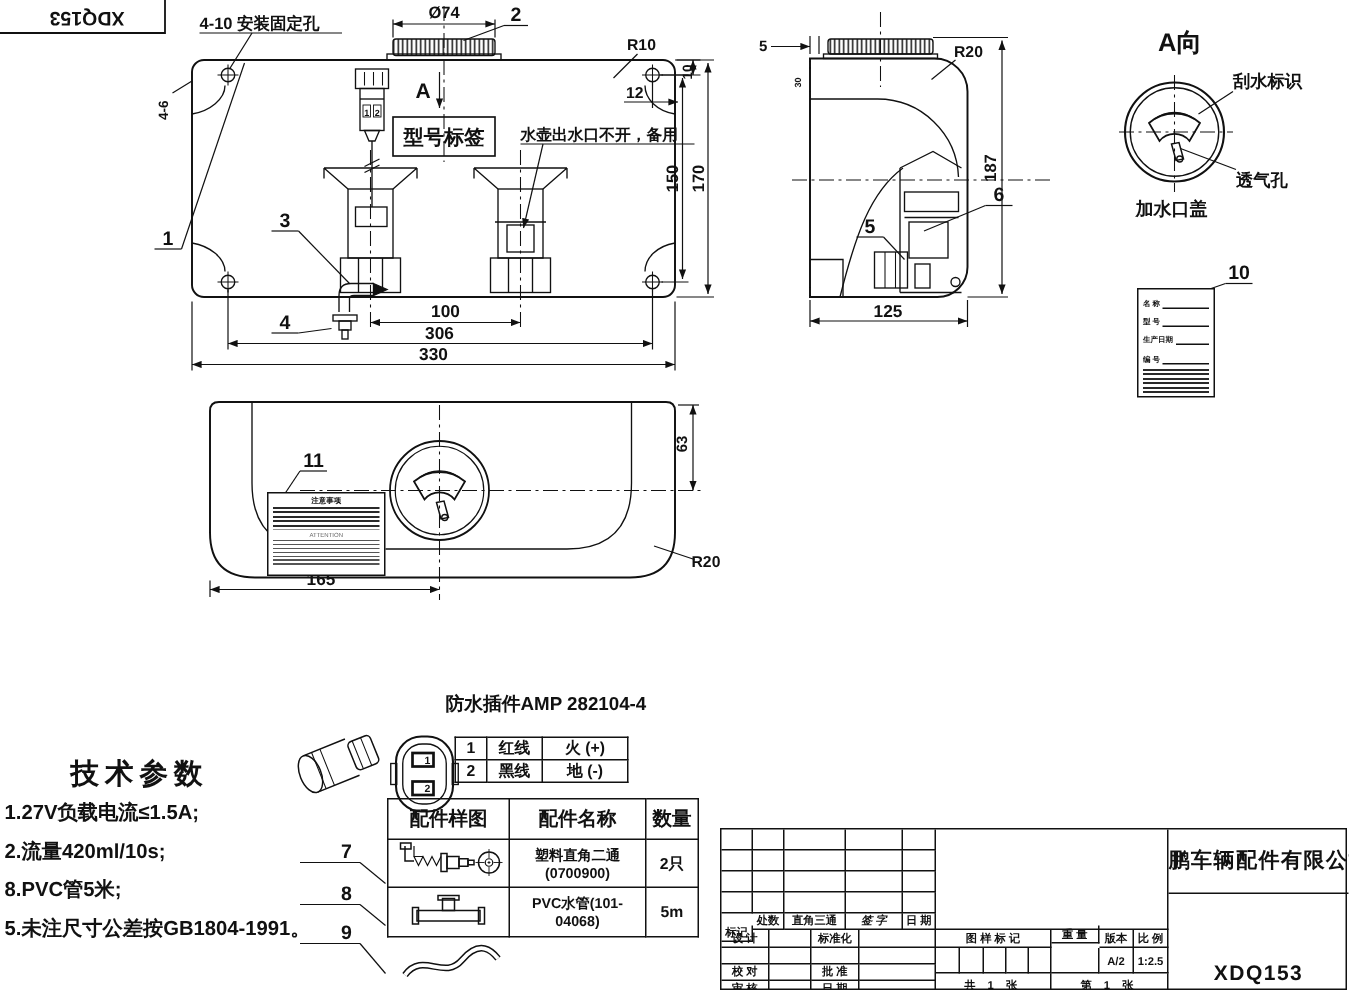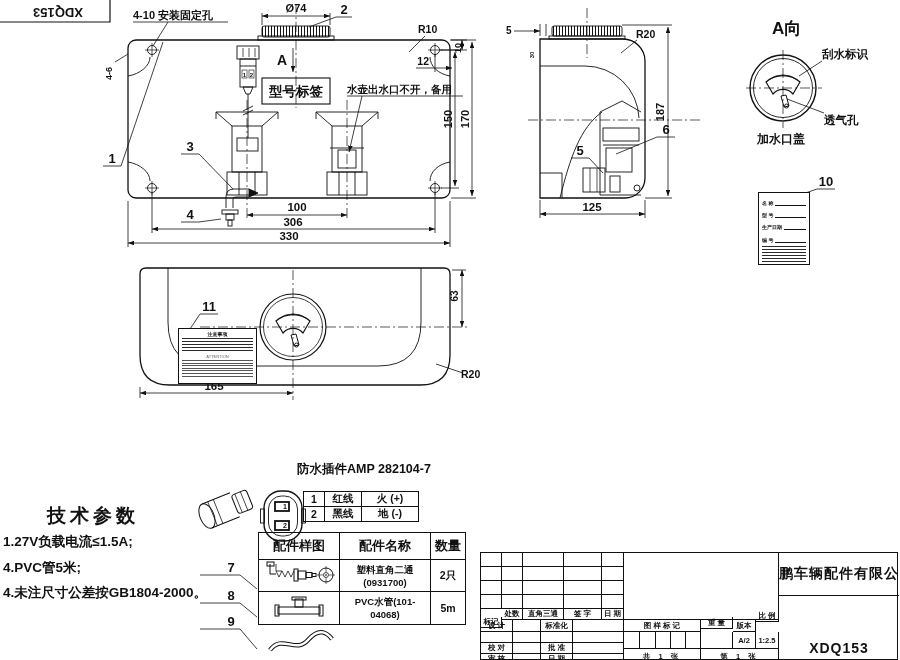--- a/index.html
+++ b/index.html
@@ -370,25 +370,26 @@
   <div class="abs warn" style="left:178px;top:328px;width:71px;height:50px;">
     <div class="t">注意事项</div>
     <div class="dense" style="height:15px;margin:1px 0;"></div>
     <div class="a">ATTENTION</div>
     <div class="dense2" style="height:17px;margin-top:1px;"></div>
   </div>
 
   <div class="abs" style="left:3px;top:503px;width:250px;">
     <div class="tech-title" style="text-align:center;width:180px;">技术参数</div>
     <div class="tech-item nowrap">1.27V负载电流≤1.5A;</div>
-    <div class="tech-item nowrap">4.PVC管5米;</div>
-    <div class="tech-item nowrap">4.未注尺寸公差按GB1804-2000。</div>
+    <div class="tech-item nowrap">2.流量420ml/10s;</div>
+    <div class="tech-item nowrap">8.PVC管5米;</div>
+    <div class="tech-item nowrap">5.未注尺寸公差按GB1804-1991。</div>
   </div>
 
-  <div class="abs b nowrap" style="left:297px;top:461px;font-size:12.5px;">防水插件AMP 282104-7</div>
+  <div class="abs b nowrap" style="left:297px;top:461px;font-size:12.5px;">防水插件AMP 282104-4</div>
   <table class="abs wire-table" style="left:303px;top:491px;">
     <tbody>
         <tr>
       <td style="width:20px">1</td>
       <td style="width:36px">红线</td>
       <td style="width:56px">火 (+)</td>
     </tr>
     <tr>
       <td>2</td>
       <td>黑线</td>
@@ -399,21 +400,21 @@
 
   <table class="abs parts-table" style="left:258px;top:532px;table-layout:fixed;width:204px;">
     <tbody>
         <tr>
       <th style="width:80px">配件样图</th>
       <th style="width:90px">配件名称</th>
       <th style="width:34px">数量</th>
     </tr>
     <tr style="height:32px">
       <td></td>
-      <td class="nm">塑料直角二通(0931700)</td>
+      <td class="nm">塑料直角二通(0700900)</td>
       <td class="qt">2只</td>
     </tr>
     <tr style="height:33px">
       <td></td>
       <td class="nm">PVC水管(101-04068)</td>
       <td class="qt">5m</td>
     </tr>
   </tbody>
     </table>
 
@@ -436,21 +437,21 @@
       <div class="cell" style="left:121px;top:28px;width:22px;height:14px;"></div>
     <div class="cell" style="left:0;top:42px;width:21px;height:14px;"></div>
       <div class="cell" style="left:21px;top:42px;width:21px;height:14px;"></div>
       <div class="cell" style="left:42px;top:42px;width:41px;height:14px;"></div>
       <div class="cell" style="left:83px;top:42px;width:38px;height:14px;"></div>
       <div class="cell" style="left:121px;top:42px;width:22px;height:14px;"></div>
 
     <div class="cell" style="left:0;top:64px;width:21px;height:11px;">标记</div>
     <div class="cell" style="left:21px;top:56px;width:21px;height:11px;">处数</div>
     <div class="cell" style="left:42px;top:56px;width:41px;height:11px;">直角三通</div>
-    <div class="cell" style="left:83px;top:56px;width:38px;height:11px;">签 字</div>
+    <div class="cell" style="left:83px;top:56px;width:38px;height:11px;font-style:italic;">签 字</div>
     <div class="cell" style="left:121px;top:56px;width:22px;height:11px;">日 期</div>
 
     <div class="cell" style="left:0;top:67px;width:32px;height:12px;">设 计</div>
     <div class="cell" style="left:32px;top:67px;width:28px;height:12px;"></div>
     <div class="cell" style="left:60px;top:67px;width:32px;height:12px;">标准化</div>
     <div class="cell" style="left:92px;top:67px;width:51px;height:12px;"></div>
     <div class="cell" style="left:0;top:79px;width:32px;height:11px;"></div>
       <div class="cell" style="left:32px;top:79px;width:28px;height:11px;"></div>
       <div class="cell" style="left:60px;top:79px;width:32px;height:11px;"></div>
       <div class="cell" style="left:92px;top:79px;width:51px;height:11px;"></div>
@@ -460,21 +461,21 @@
     <div class="cell" style="left:92px;top:90px;width:51px;height:11px;"></div>
     <div class="cell" style="left:0;top:101px;width:32px;height:11px;">审 核</div>
     <div class="cell" style="left:32px;top:101px;width:28px;height:11px;"></div>
     <div class="cell" style="left:60px;top:101px;width:32px;height:11px;">日 期</div>
     <div class="cell" style="left:92px;top:101px;width:51px;height:11px;"></div>
 
     <div class="cell" style="left:143px;top:0;width:155px;height:67px;"></div>
     <div class="cell" style="left:143px;top:67px;width:77px;height:12px;">图 样 标 记</div>
     <div class="cell" style="left:220px;top:64px;width:32px;height:12px;">重 量</div>
     <div class="cell" style="left:252px;top:67px;width:23px;height:12px;">版本</div>
-    <div class="cell" style="left:275px;top:57px;width:23px;height:12px;">比 例</div>
+    <div class="cell" style="left:275px;top:67px;width:23px;height:12px;">比 例</div>
     <div class="cell" style="left:143px;top:79px;width:16px;height:17px;"></div>
       <div class="cell" style="left:159px;top:79px;width:16px;height:17px;"></div>
       <div class="cell" style="left:175px;top:79px;width:15px;height:17px;"></div>
       <div class="cell" style="left:190px;top:79px;width:15px;height:17px;"></div>
       <div class="cell" style="left:205px;top:79px;width:15px;height:17px;"></div>
     <div class="cell" style="left:220px;top:79px;width:32px;height:17px;"></div>
     <div class="cell" style="left:252px;top:79px;width:23px;height:17px;">A/2</div>
     <div class="cell" style="left:275px;top:79px;width:23px;height:17px;">1:2.5</div>
     <div class="cell" style="left:143px;top:96px;width:77px;height:16px;letter-spacing:3px;">共 1 张</div>
     <div class="cell" style="left:220px;top:96px;width:78px;height:16px;letter-spacing:3px;">第 1 张</div>

